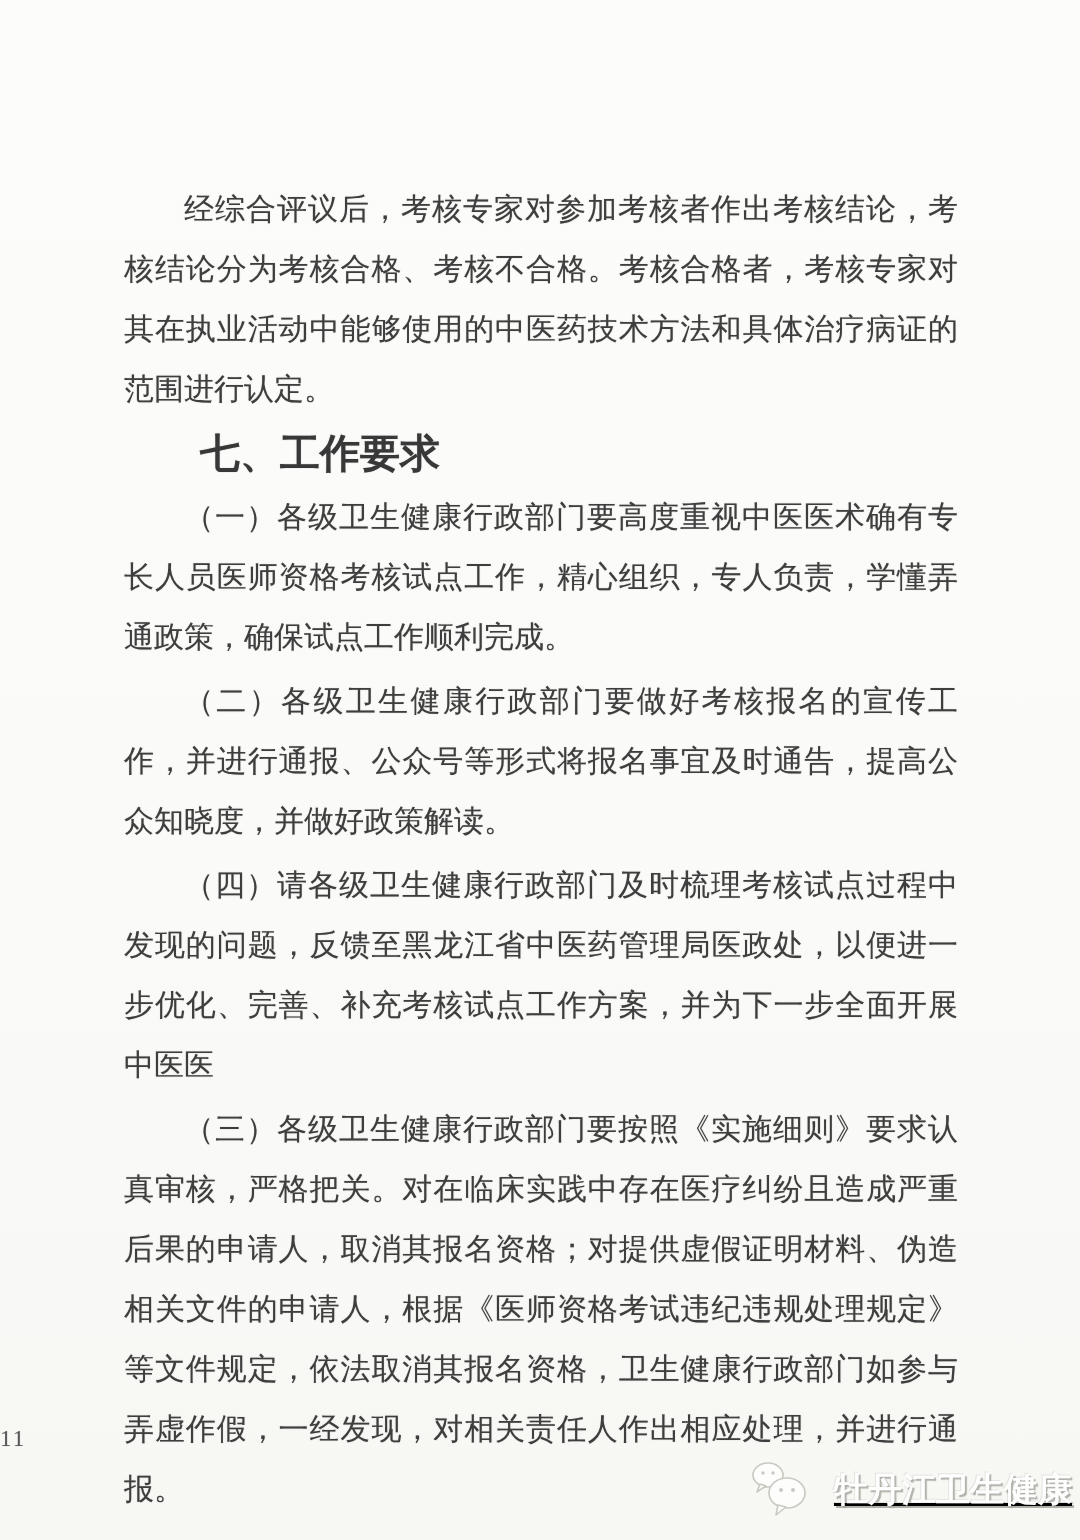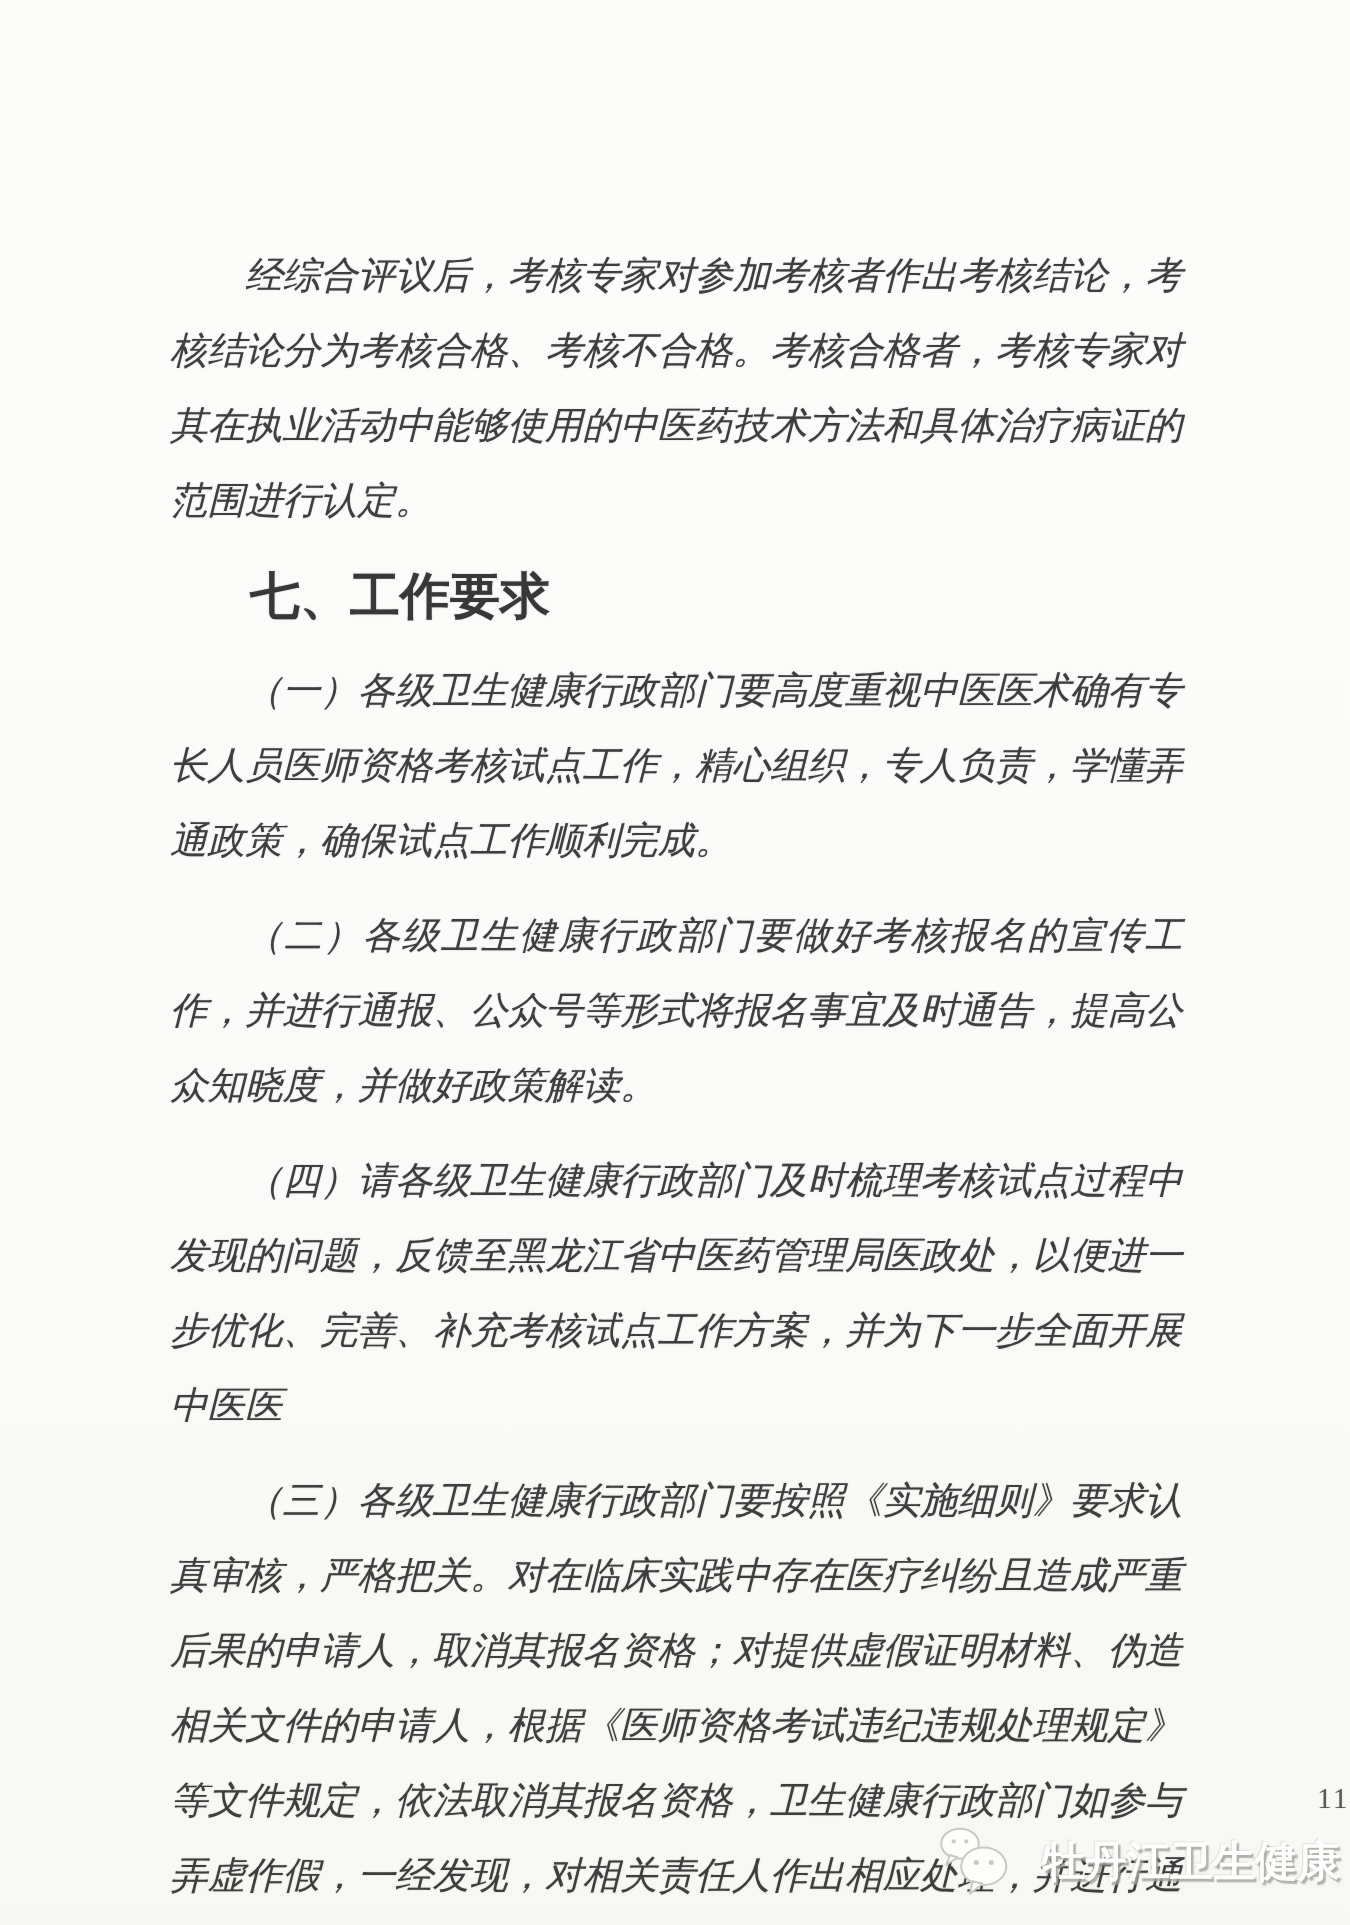--- a/index.html
+++ b/index.html
@@ -21,53 +21,53 @@
     top: 175px;
     width: 842px;
     color: #3e3e3e;
     font-size: 30px;
     line-height: 60px;
     text-align: justify;
     text-shadow: 0 0 1px rgba(80,80,80,0.45);
   }
   .para {
     text-indent: 2em;
-    margin: 16px;
-    font-style: italic;
+    margin: 4px;
   }
   .heading {
     text-indent: 2em;
     font-family: "Liberation Sans", sans-serif;
     font-weight: bold;
     font-size: 40px;
     line-height: 60px;
     color: #383838;
     text-shadow: 0 0 1px rgba(60,60,60,0.5);
   }
   .footer {
     position: absolute;
     left: 0;
     top: 1426px;
     width: 1080px;
-    text-align: right;
+    text-align: left;
   }
   .page-num {
     font-family: "Liberation Serif", serif;
     font-size: 23px;
     color: #585858;
     letter-spacing: 2px;
     text-shadow: 0 0 1px rgba(90,90,90,0.4);
   }
   .watermark {
     position: absolute;
     top: 1460px;
     right: 8px;
     display: flex;
     align-items: center;
     gap: 22px;
+    text-decoration: underline;
   }
   .wicon { display: inline-flex; }
   .wtext {
     font-family: "Liberation Sans", sans-serif;
     font-weight: bold;
     font-size: 34px;
     color: #fefefe;
     text-shadow: 2px 2px 1px rgba(165,165,157,0.85), -1px -1px 0 rgba(210,210,204,0.5);
     white-space: nowrap;
   }

